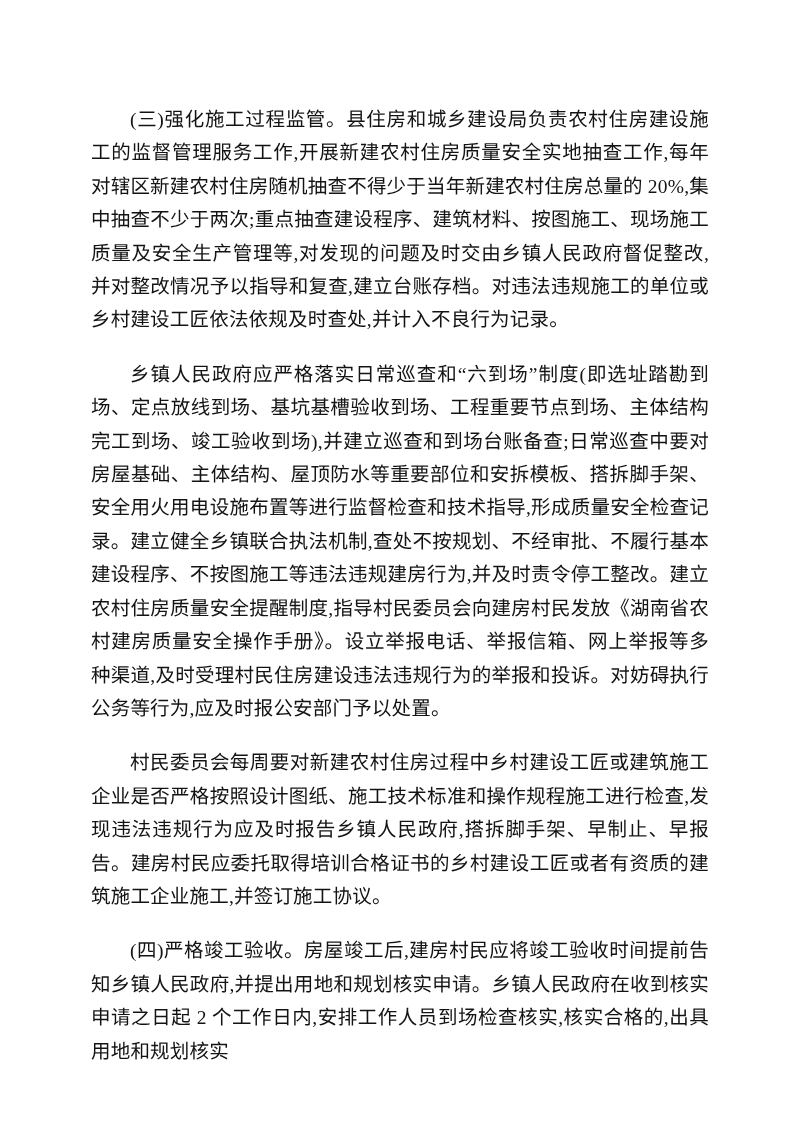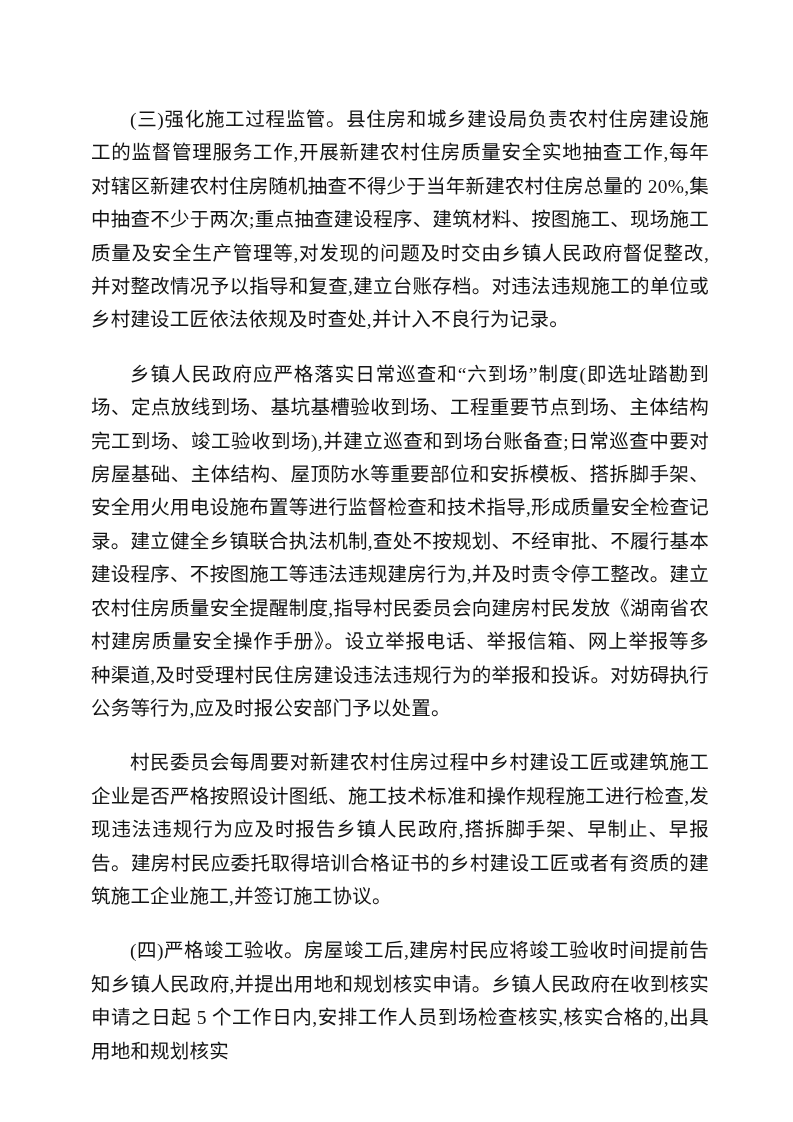--- a/index.html
+++ b/index.html
@@ -44,16 +44,16 @@
   }
 </style>
 </head>
 <body>
 
 <div class="page">
   <div class="doc-body">
     <p>(三)强化施工过程监管。县住房和城乡建设局负责农村住房建设施工的监督管理服务工作,开展新建农村住房质量安全实地抽查工作,每年对辖区新建农村住房随机抽查不得少于当年新建农村住房总量的 20%,集中抽查不少于两次;重点抽查建设程序、建筑材料、按图施工、现场施工质量及安全生产管理等,对发现的问题及时交由乡镇人民政府督促整改,并对整改情况予以指导和复查,建立台账存档。对违法违规施工的单位或乡村建设工匠依法依规及时查处,并计入不良行为记录。</p>
     <p>乡镇人民政府应严格落实日常巡查和“六到场”制度(即选址踏勘到场、定点放线到场、基坑基槽验收到场、工程重要节点到场、主体结构完工到场、竣工验收到场),并建立巡查和到场台账备查;日常巡查中要对房屋基础、主体结构、屋顶防水等重要部位和安拆模板、搭拆脚手架、安全用火用电设施布置等进行监督检查和技术指导,形成质量安全检查记录。建立健全乡镇联合执法机制,查处不按规划、不经审批、不履行基本建设程序、不按图施工等违法违规建房行为,并及时责令停工整改。建立农村住房质量安全提醒制度,指导村民委员会向建房村民发放《湖南省农村建房质量安全操作手册》。设立举报电话、举报信箱、网上举报等多种渠道,及时受理村民住房建设违法违规行为的举报和投诉。对妨碍执行公务等行为,应及时报公安部门予以处置。</p>
     <p>村民委员会每周要对新建农村住房过程中乡村建设工匠或建筑施工企业是否严格按照设计图纸、施工技术标准和操作规程施工进行检查,发现违法违规行为应及时报告乡镇人民政府,搭拆脚手架、早制止、早报告。建房村民应委托取得培训合格证书的乡村建设工匠或者有资质的建筑施工企业施工,并签订施工协议。</p>
-    <p>(四)严格竣工验收。房屋竣工后,建房村民应将竣工验收时间提前告知乡镇人民政府,并提出用地和规划核实申请。乡镇人民政府在收到核实申请之日起 5 个工作日内,安排工作人员到场检查核实,核实合格的,出具用地和规划核实</p>
+    <p>(四)严格竣工验收。房屋竣工后,建房村民应将竣工验收时间提前告知乡镇人民政府,并提出用地和规划核实申请。乡镇人民政府在收到核实申请之日起 2 个工作日内,安排工作人员到场检查核实,核实合格的,出具用地和规划核实</p>
   </div>
 
 </div>
 
 </body></html>

